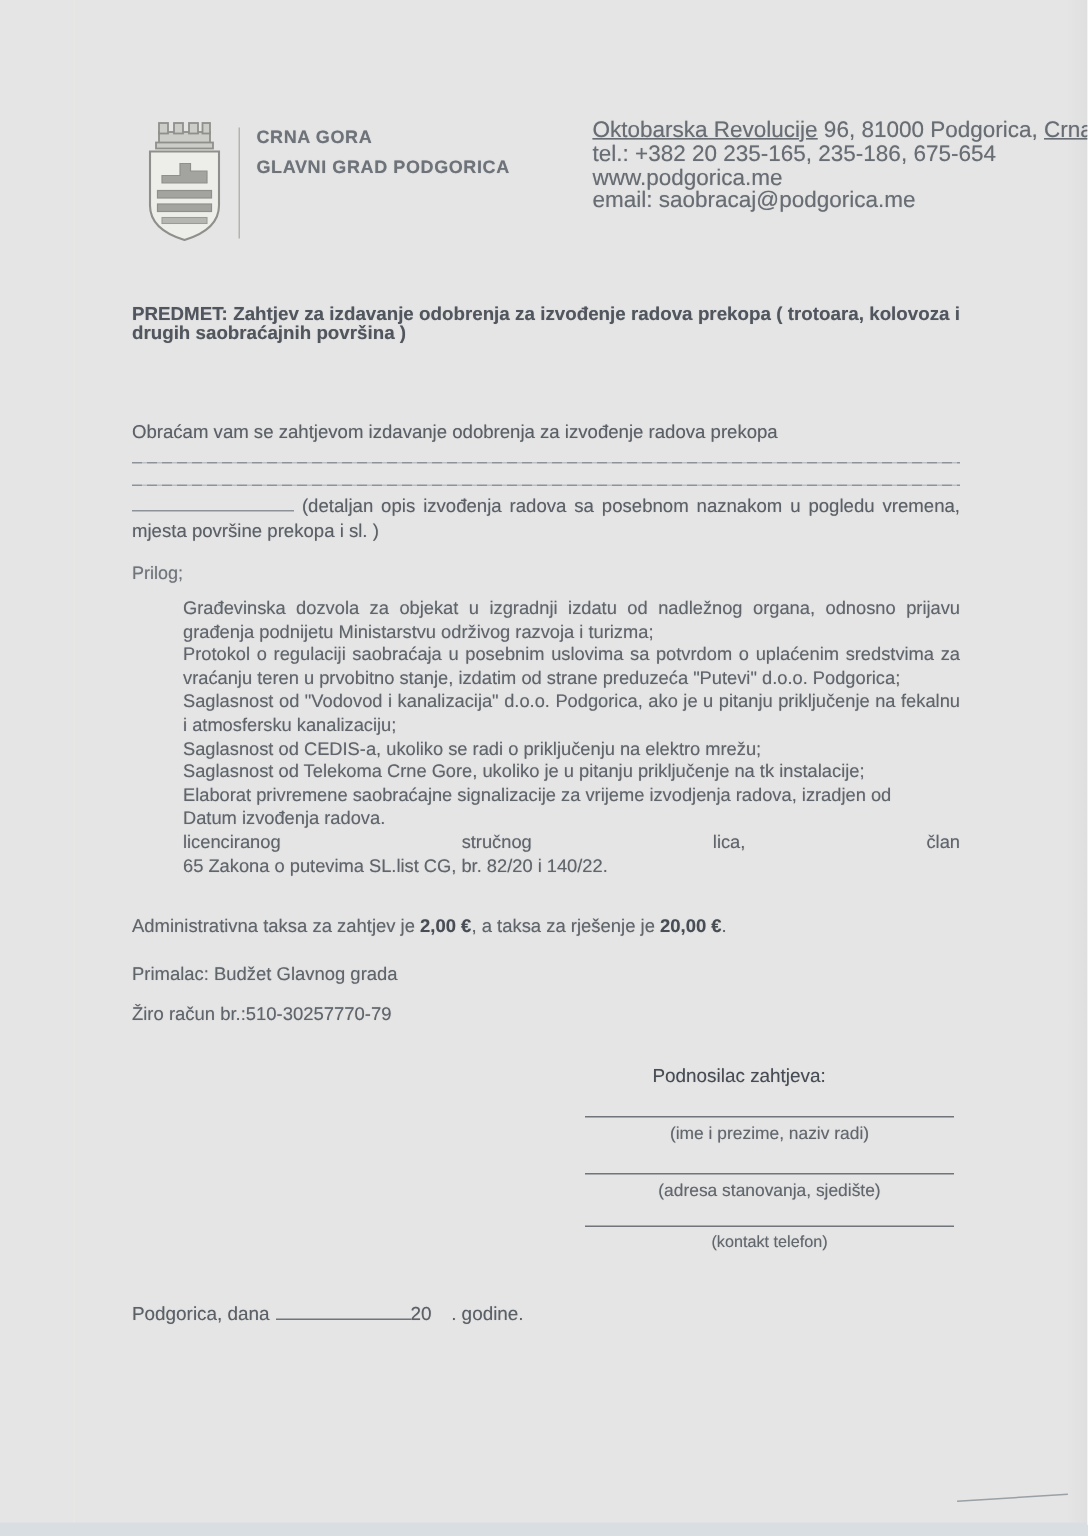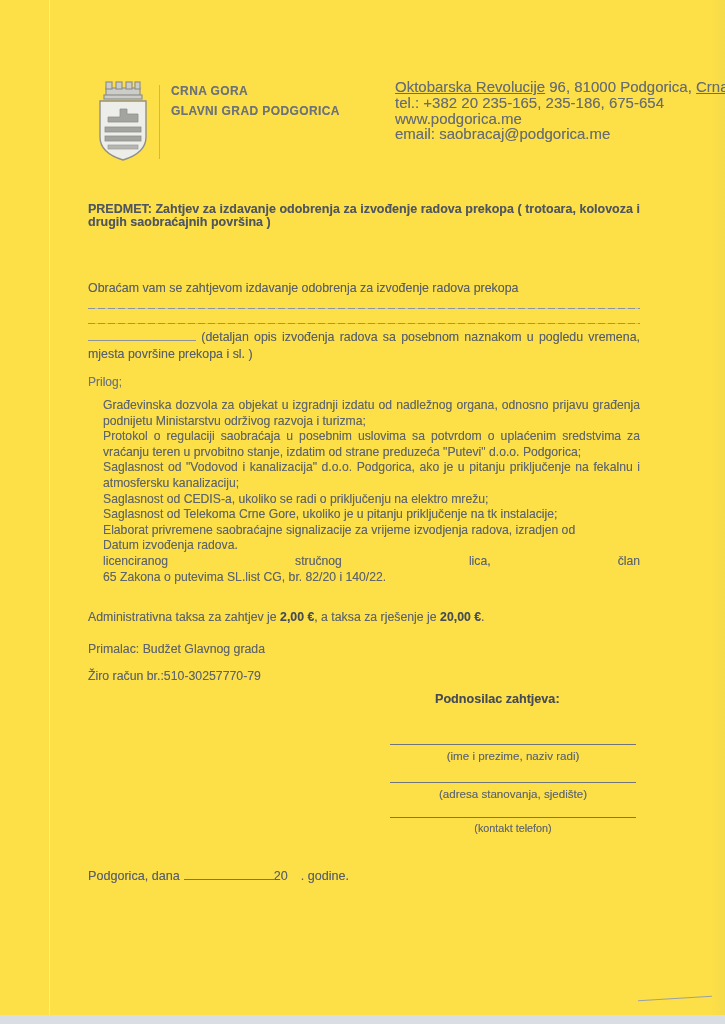--- a/index.html
+++ b/index.html
@@ -1,20 +1,20 @@
 <!DOCTYPE html>
 <html><head>
 <meta charset="utf-8">
 <style>
   html, body { margin: 0; padding: 0; background: #ffffff; }
   .page {
     position: relative;
     width: 725px;
     height: 1024px;
-    background: #fde047;
+    background: #e5e5e5;
     overflow: hidden;
     font-family: "Liberation Sans", sans-serif;
     color: #5f646b;
     text-shadow: 0 0 0.55px rgba(100,106,114,0.5);
   }
   
   .scan-seam { position: absolute; left: 49px; top: 0; width: 1px; height: 1024px; background: #e7e7e4; }
   .scan-bottom-strip { position: absolute; left: 0; bottom: 0; width: 725px; height: 9px; background: #d9dee3; }
   .scan-mark { position: absolute; left: 638px; top: 998px; width: 74px; height: 1px; background: #99a0a6; transform: rotate(-3.5deg); }
   .scan-shade { position: absolute; right: 0; top: 0; width: 14px; height: 1024px; background: linear-gradient(90deg, rgba(0,0,0,0), rgba(120,125,130,0.06)); }
@@ -29,29 +29,29 @@
   
   .subject { position: absolute; left: 88px; top: 203px; width: 552px; font-weight: bold; font-size: 12.5px; line-height: 13px; text-align: justify; color: #51565e; }
   .intro { position: absolute; left: 88px; top: 281px; width: 552px; font-size: 12.4px; color: #5b6067; }
   .fill-line { position: absolute; left: 88px; width: 552px; height: 1px; background: repeating-linear-gradient(90deg, #8d9399 0 7px, #bcc1c5 7px 10px); }
   .fill-line.l1 { top: 308px; }
   .fill-line.l2 { top: 323px; }
   .detail-note { position: absolute; left: 88px; top: 329px; width: 552px; font-size: 12.4px; line-height: 16.5px; text-align: justify; color: #5b6067; }
   .blank-inline { display: inline-block; width: 108px; height: 10px; border-bottom: 1px solid #8d9399; }
   .prilog-label { position: absolute; left: 88px; top: 375px; font-size: 12px; color: #70757c; }
   .prilog-list { position: absolute; left: 103px; top: 398px; width: 537px; font-size: 12.2px; line-height: 15.6px; color: #60656c; }
-  .prilog-item { text-align: justify; }
+  .prilog-item { text-align: justify; margin-left: 19px; }
   .justify-force { text-align: justify; text-align-last: justify; }
   .taxes { position: absolute; left: 88px; top: 610px; width: 552px; font-size: 12.3px; color: #60656c; }
   .taxes b { color: #484d55; }
   .recipient { position: absolute; left: 88px; top: 642px; font-size: 12.3px; color: #60656c; }
   .account { position: absolute; left: 88px; top: 669px; font-size: 12.3px; color: #60656c; }
 
   
-  .sig-title { position: absolute; left: 435px; top: 692px; font-weight: bold; font-size: 12.6px; color: #474c54; }
+  .sig-title { position: absolute; left: 435px; top: 710px; font-weight: normal; font-size: 12.6px; color: #474c54; }
   .sig-line { position: absolute; left: 390px; width: 246px; height: 1px; background: #6f757b; }
   .sig-line.s1 { top: 744px; }
   .sig-line.s2 { top: 782px; }
   .sig-line.s3 { top: 817px; }
   .sig-caption { position: absolute; left: 390px; width: 246px; text-align: center; font-size: 11.6px; color: #62676e; }
   .sig-caption.c1 { top: 749px; }
   .sig-caption.c2 { top: 787px; }
   .sig-caption.c3 { top: 822px; font-size: 10.8px; }
 
   

